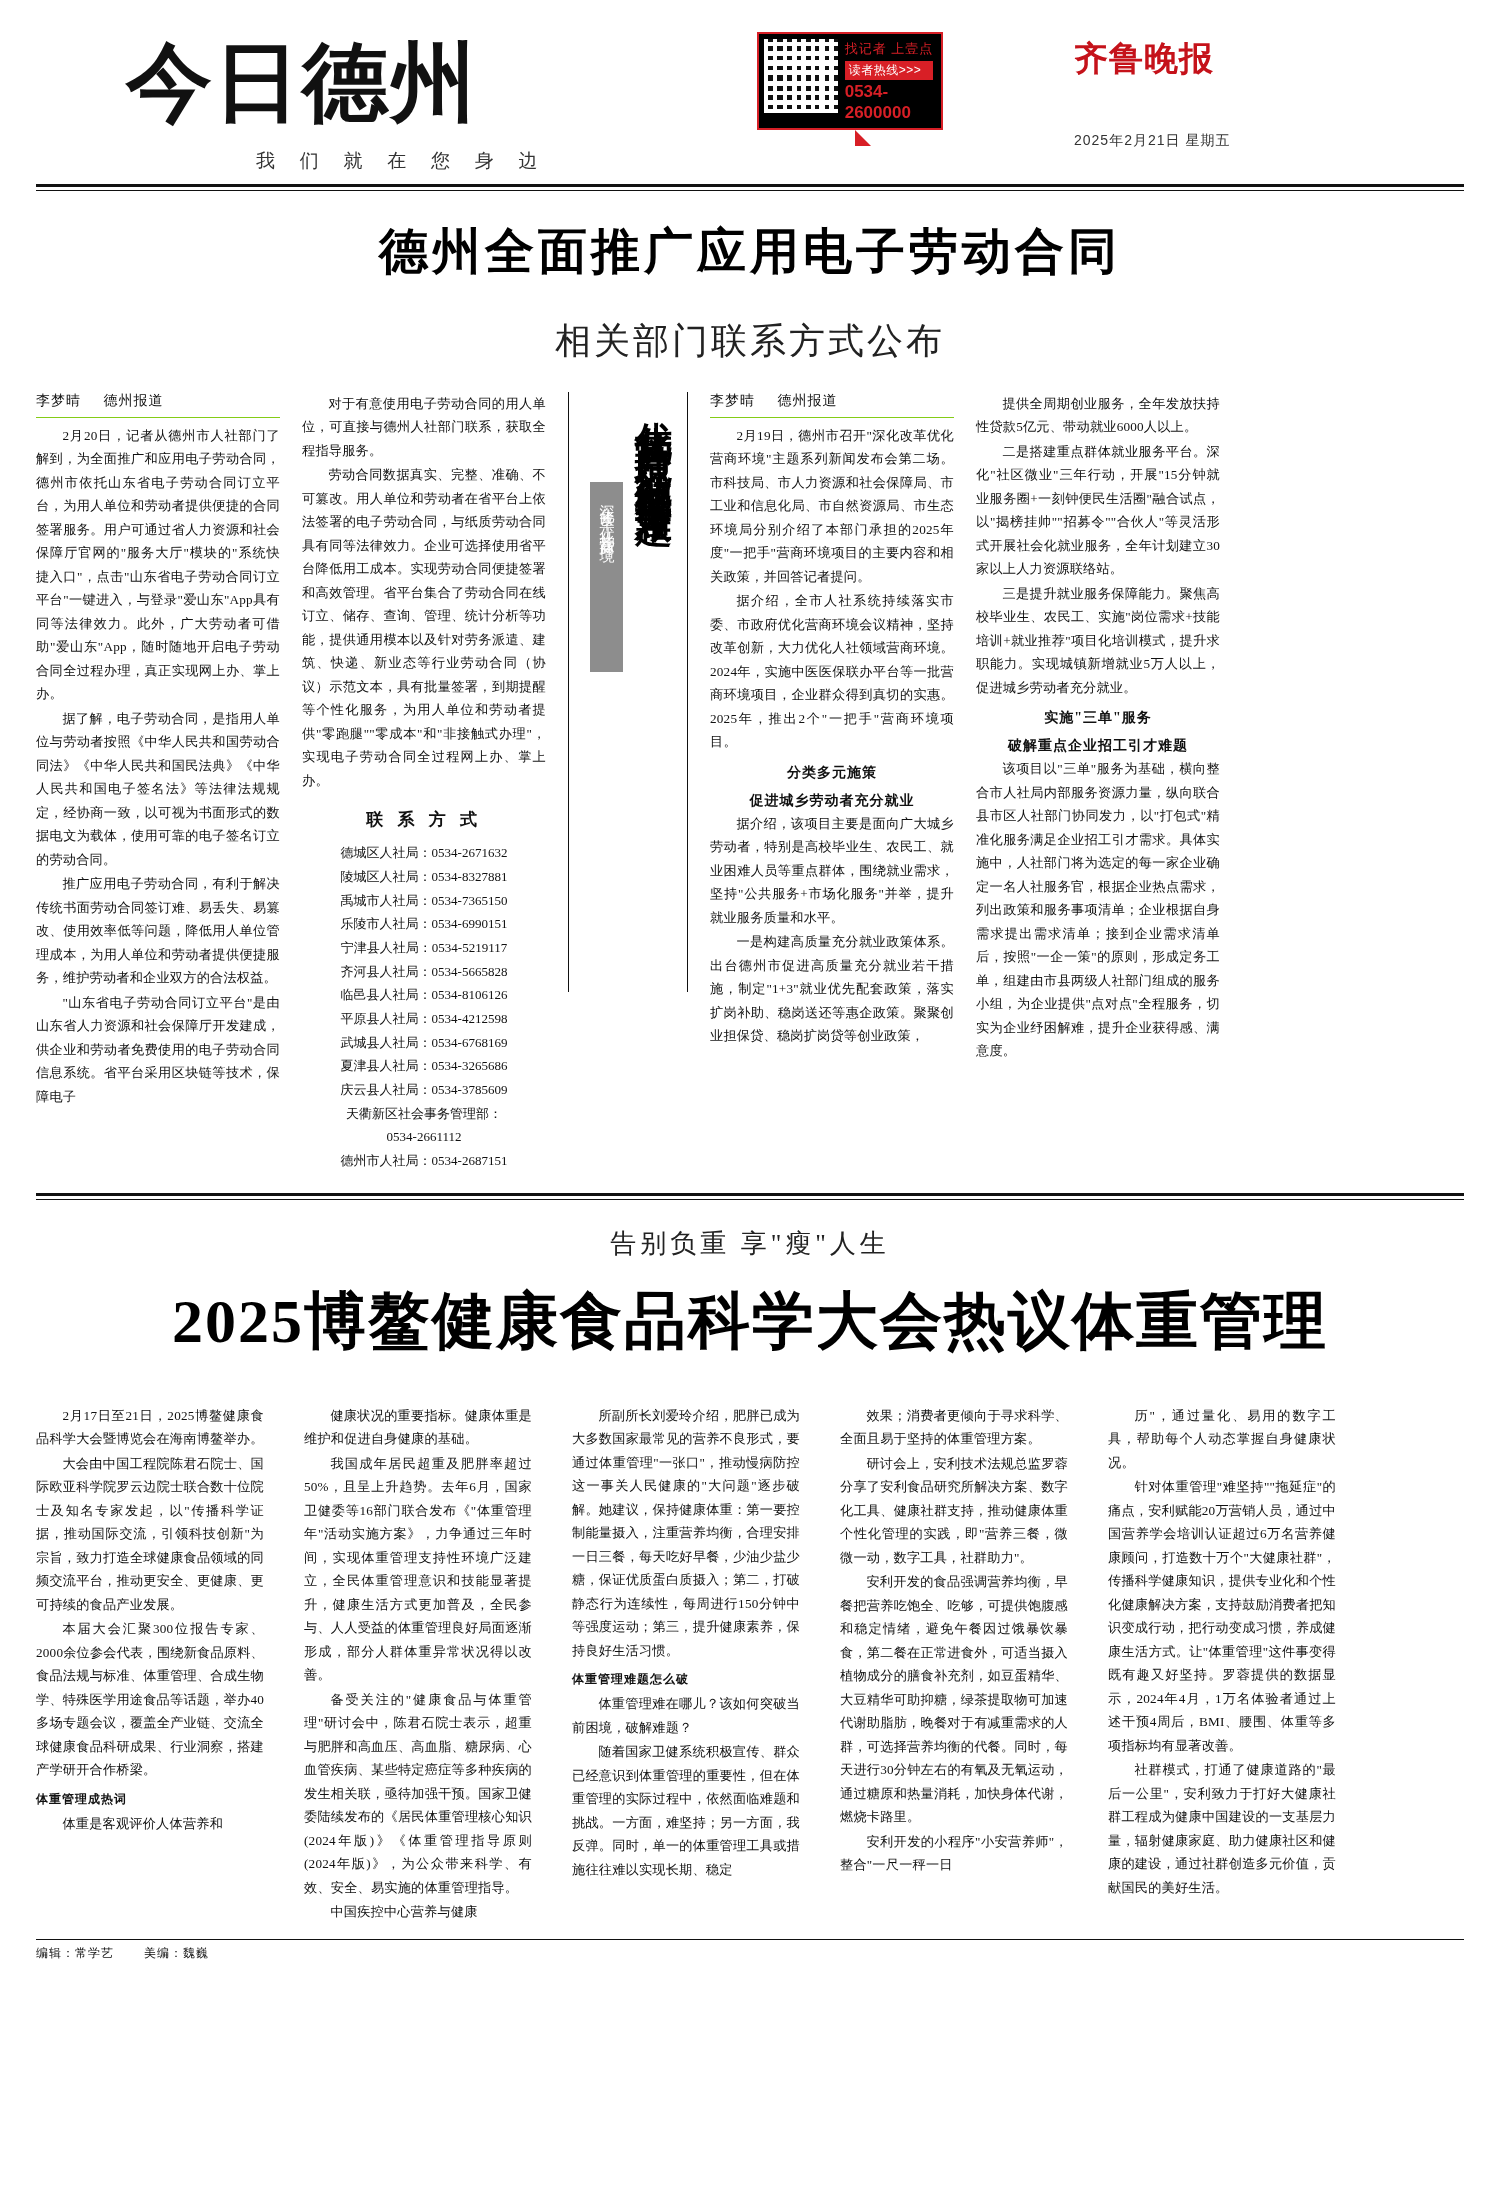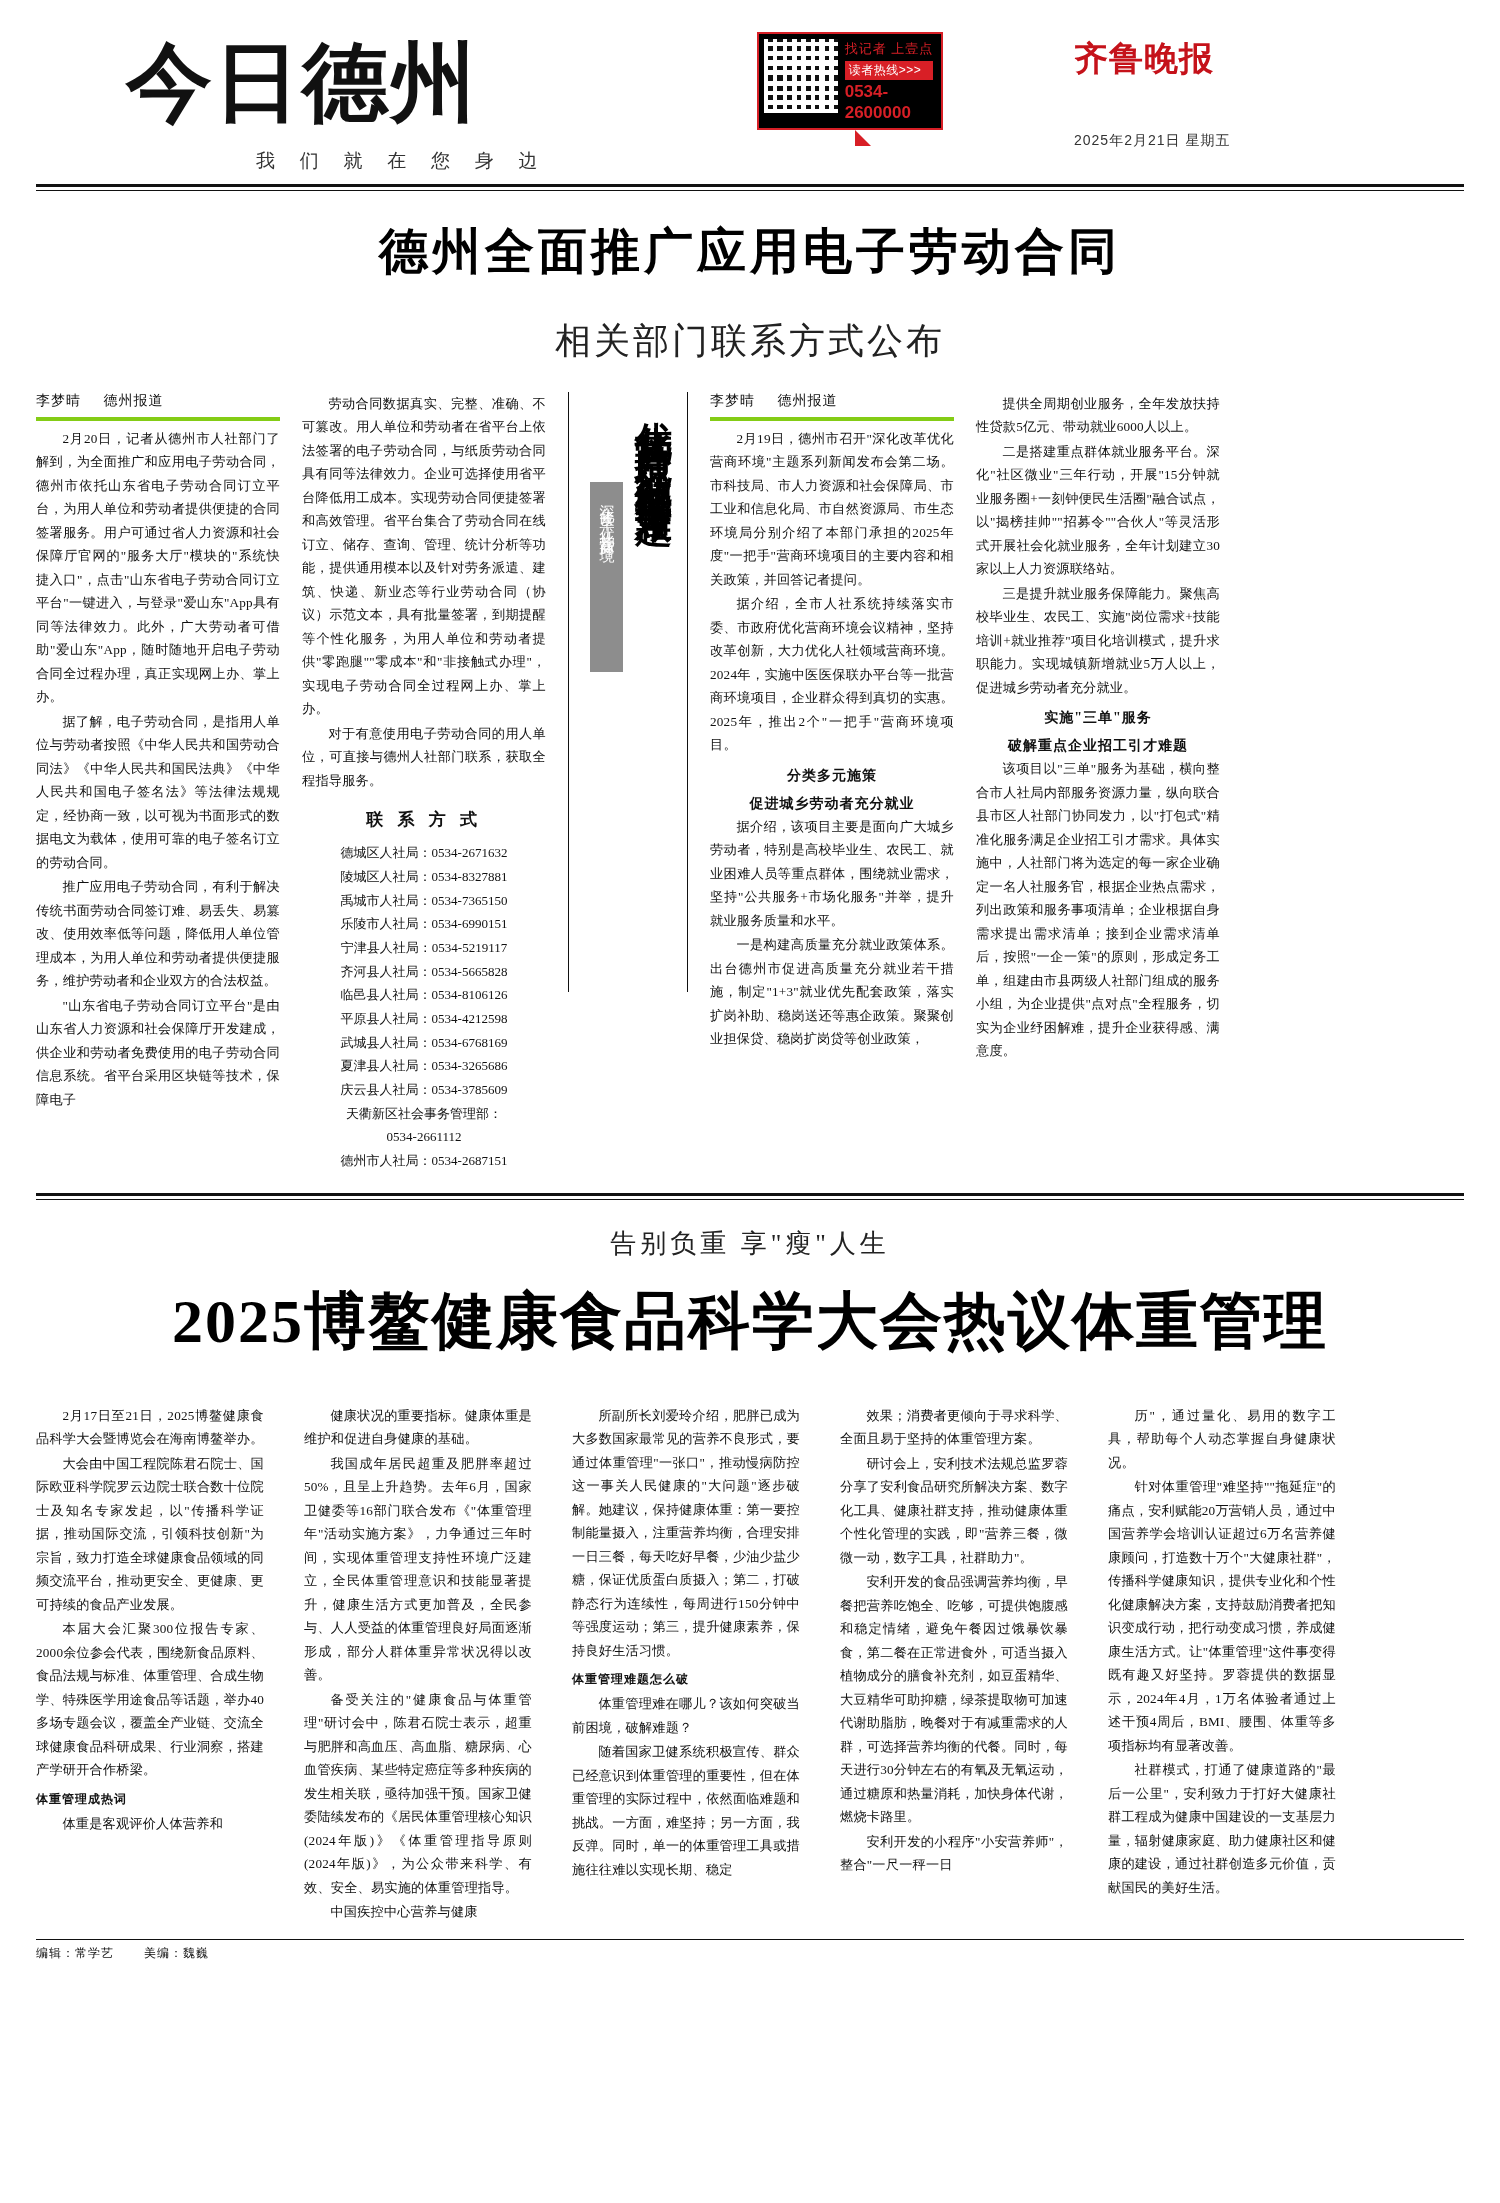--- a/index.html
+++ b/index.html
@@ -143,21 +143,21 @@
     margin-top: 26px;
     align-items: stretch;
   }
   .col { width: 244px; }
   .colmid { width: 120px; }
   .byline {
     font-size: 14px;
     color: #111;
     letter-spacing: 1px;
     margin-bottom: 6px;
-    border-bottom: 4px solid #84cc16;
+    border-bottom: 1px solid #84cc16;
     padding-bottom: 7px;
   }
   .byline span { margin-right: 18px; }
   p.body {
     font-size: 13.2px;
     line-height: 1.78;
     text-align: justify;
     margin: 0 0 1px 0;
     text-indent: 2em;
     letter-spacing: 0.2px;
@@ -301,22 +301,22 @@
         <span>李梦晴</span>
         <span>德州报道</span>
       </div>
       <p class="body">2月20日，记者从德州市人社部门了解到，为全面推广和应用电子劳动合同，德州市依托山东省电子劳动合同订立平台，为用人单位和劳动者提供便捷的合同签署服务。用户可通过省人力资源和社会保障厅官网的"服务大厅"模块的"系统快捷入口"，点击"山东省电子劳动合同订立平台"一键进入，与登录"爱山东"App具有同等法律效力。此外，广大劳动者可借助"爱山东"App，随时随地开启电子劳动合同全过程办理，真正实现网上办、掌上办。</p>
       <p class="body">据了解，电子劳动合同，是指用人单位与劳动者按照《中华人民共和国劳动合同法》《中华人民共和国民法典》《中华人民共和国电子签名法》等法律法规规定，经协商一致，以可视为书面形式的数据电文为载体，使用可靠的电子签名订立的劳动合同。</p>
       <p class="body">推广应用电子劳动合同，有利于解决传统书面劳动合同签订难、易丢失、易篡改、使用效率低等问题，降低用人单位管理成本，为用人单位和劳动者提供便捷服务，维护劳动者和企业双方的合法权益。</p>
       <p class="body">"山东省电子劳动合同订立平台"是由山东省人力资源和社会保障厅开发建成，供企业和劳动者免费使用的电子劳动合同信息系统。省平台采用区块链等技术，保障电子</p>
     </div>
 
     <div class="col">
+      <p class="body">对于有意使用电子劳动合同的用人单位，可直接与德州人社部门联系，获取全程指导服务。</p>
       <p class="body">劳动合同数据真实、完整、准确、不可篡改。用人单位和劳动者在省平台上依法签署的电子劳动合同，与纸质劳动合同具有同等法律效力。企业可选择使用省平台降低用工成本。实现劳动合同便捷签署和高效管理。省平台集合了劳动合同在线订立、储存、查询、管理、统计分析等功能，提供通用模本以及针对劳务派遣、建筑、快递、新业态等行业劳动合同（协议）示范文本，具有批量签署，到期提醒等个性化服务，为用人单位和劳动者提供"零跑腿""零成本"和"非接触式办理"，实现电子劳动合同全过程网上办、掌上办。</p>
-      <p class="body">对于有意使用电子劳动合同的用人单位，可直接与德州人社部门联系，获取全程指导服务。</p>
       <div class="contact-title">联 系 方 式</div>
       <div class="contact-list">
         <div>德城区人社局：0534-2671632</div>
         <div>陵城区人社局：0534-8327881</div>
         <div>禹城市人社局：0534-7365150</div>
         <div>乐陵市人社局：0534-6990151</div>
         <div>宁津县人社局：0534-5219117</div>
         <div>齐河县人社局：0534-5665828</div>
         <div>临邑县人社局：0534-8106126</div>
         <div>平原县人社局：0534-4212598</div>

